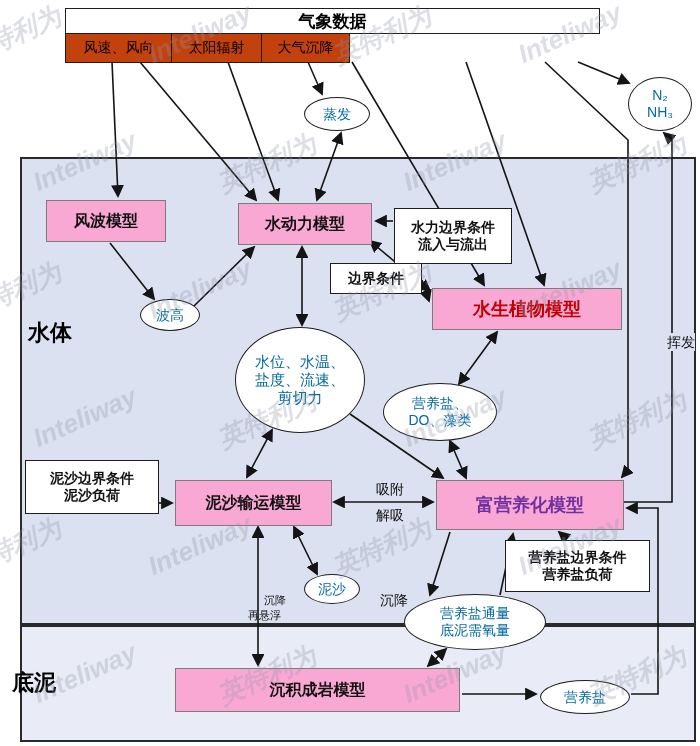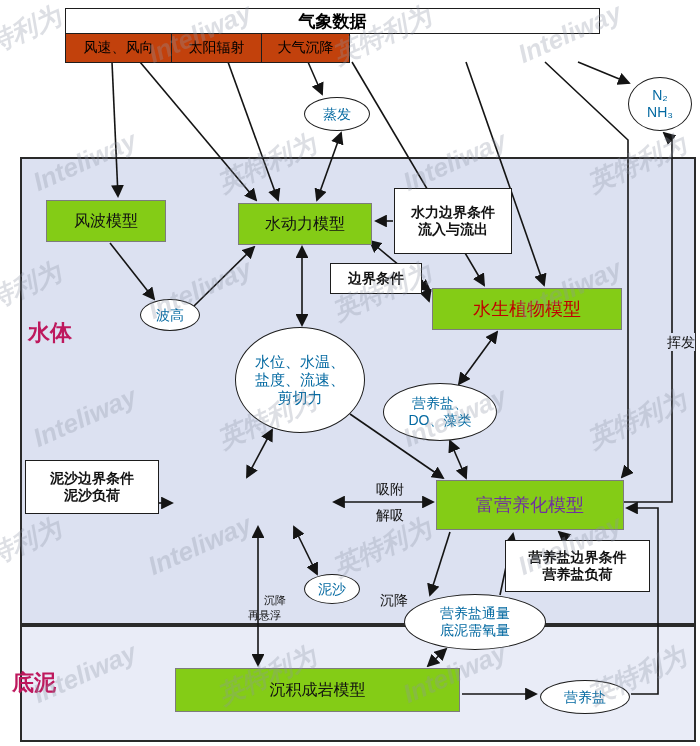--- a/index.html
+++ b/index.html
@@ -1,28 +1,28 @@
 <!DOCTYPE html>
 <html><head>
 <meta charset="utf-8">
 <style>
   *{margin:0;padding:0;box-sizing:border-box}
   body{font-family:"Liberation Sans","DejaVu Sans",sans-serif;background:#fff}
   #stage{position:relative;width:700px;height:746px;background:#fff;overflow:hidden}
   .region{position:absolute;border:2px solid #2a2a2a;z-index:1}
   #arrows{position:absolute;left:0;top:0;width:700px;height:746px;z-index:2}
   .node{position:absolute;display:flex;align-items:center;justify-content:center;text-align:center;
-        background:#84cc16;border:1.5px solid #7c7c7c;font-weight:normal;font-size:16px;color:#111;z-index:3}
+        background:#f9a8d4;border:1.5px solid #7c7c7c;font-weight:bold;font-size:16px;color:#111;z-index:3}
   .wbox{position:absolute;display:flex;flex-direction:column;align-items:center;justify-content:center;
         text-align:center;background:#fff;border:1.5px solid #1d1d1d;font-weight:bold;font-size:14px;color:#111;z-index:3;line-height:1.25}
   .ell{position:absolute;display:flex;flex-direction:column;align-items:center;justify-content:center;
        text-align:center;background:#fff;border:1.5px solid #1d1d1d;border-radius:50%;font-size:14px;color:#0369a1;z-index:3;line-height:1.2}
   .flabel{position:absolute;z-index:4;font-size:14px;color:#111;line-height:1.15;text-align:center}
   .flabel.small{font-size:11px}
-  .region-label{position:absolute;font-weight:bold;font-size:22px;color:#be185d;z-index:3}
+  .region-label{position:absolute;font-weight:bold;font-size:22px;color:#000000;z-index:3}
   .mrow{display:flex;width:100%;height:29px}
   .mcell{border:1.5px solid #1d1d1d;background:#c2410c;display:flex;align-items:center;justify-content:center;
          font-weight:normal;font-size:14px;margin-top:-1.5px}
   .mcell + .mcell{margin-left:-1.5px}
   .mhead{width:100%;height:26px;border:1.5px solid #1d1d1d;background:#fff;display:flex;align-items:center;
          justify-content:center;font-weight:bold;font-size:17px}
   .wm{position:absolute;z-index:6;color:rgba(143,148,164,0.30);font-weight:bold;font-style:italic;
       transform:rotate(-24deg);pointer-events:none;white-space:nowrap;font-size:26px}
 </style>
 </head>
@@ -86,38 +86,39 @@
 
   <div class="ell" style="left:628px;top:77px;width:64px;height:54px">
     <span>N₂</span>
     <span>NH₃</span>
   </div>
 
   <div class="ell" style="left:304px;top:97px;width:66px;height:34px">蒸发</div>
 
   <div class="node" style="left:46px;top:200px;width:120px;height:42px">风波模型</div>
   <div class="node" style="left:238px;top:203px;width:134px;height:42px">水动力模型</div>
-  <div class="wbox" style="left:394px;top:188px;width:118px;height:66px">
+  <div class="wbox" style="left:394px;top:208px;width:118px;height:56px">
     <span>水力边界条件</span>
     <span>流入与流出</span>
   </div>
   <div class="wbox" style="left:330px;top:263px;width:92px;height:31px">边界条件</div>
   <div class="node" style="left:432px;top:288px;width:190px;height:42px;color:#c00000;font-size:18px">水生植物模型</div>
 
   <div class="ell" style="left:140px;top:299px;width:60px;height:32px">波高</div>
 
   <div class="ell" style="left:235px;top:327px;width:130px;height:106px;padding:0 16px;font-size:15px">水位、水温、盐度、流速、剪切力</div>
 
   <div class="ell" style="left:383px;top:383px;width:114px;height:58px;padding:0 14px">营养盐、DO、藻类</div>
 
   <div class="wbox" style="left:25px;top:460px;width:134px;height:54px">
     <span>泥沙边界条件</span>
     <span>泥沙负荷</span>
   </div>
 
+  <div class="node" style="left:175px;top:480px;width:157px;height:46px">泥沙输运模型</div>
 
   <div class="node" style="left:436px;top:480px;width:188px;height:50px;color:#7030a0;font-size:18px">富营养化模型</div>
 
   <div class="wbox" style="left:505px;top:540px;width:145px;height:52px">
     <span>营养盐边界条件</span>
     <span>营养盐负荷</span>
   </div>
 
   <div class="ell" style="left:304px;top:574px;width:56px;height:30px">泥沙</div>
 

